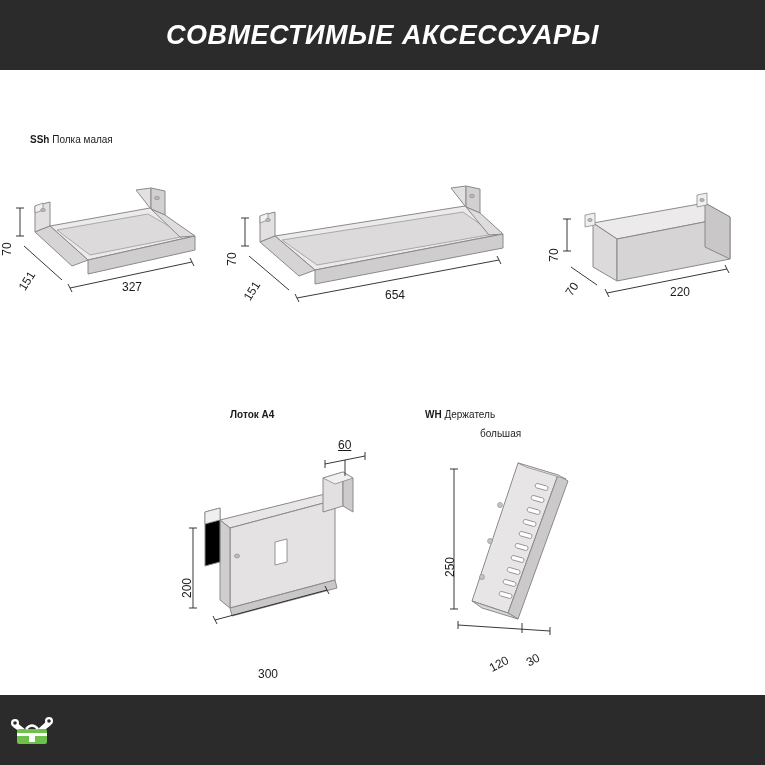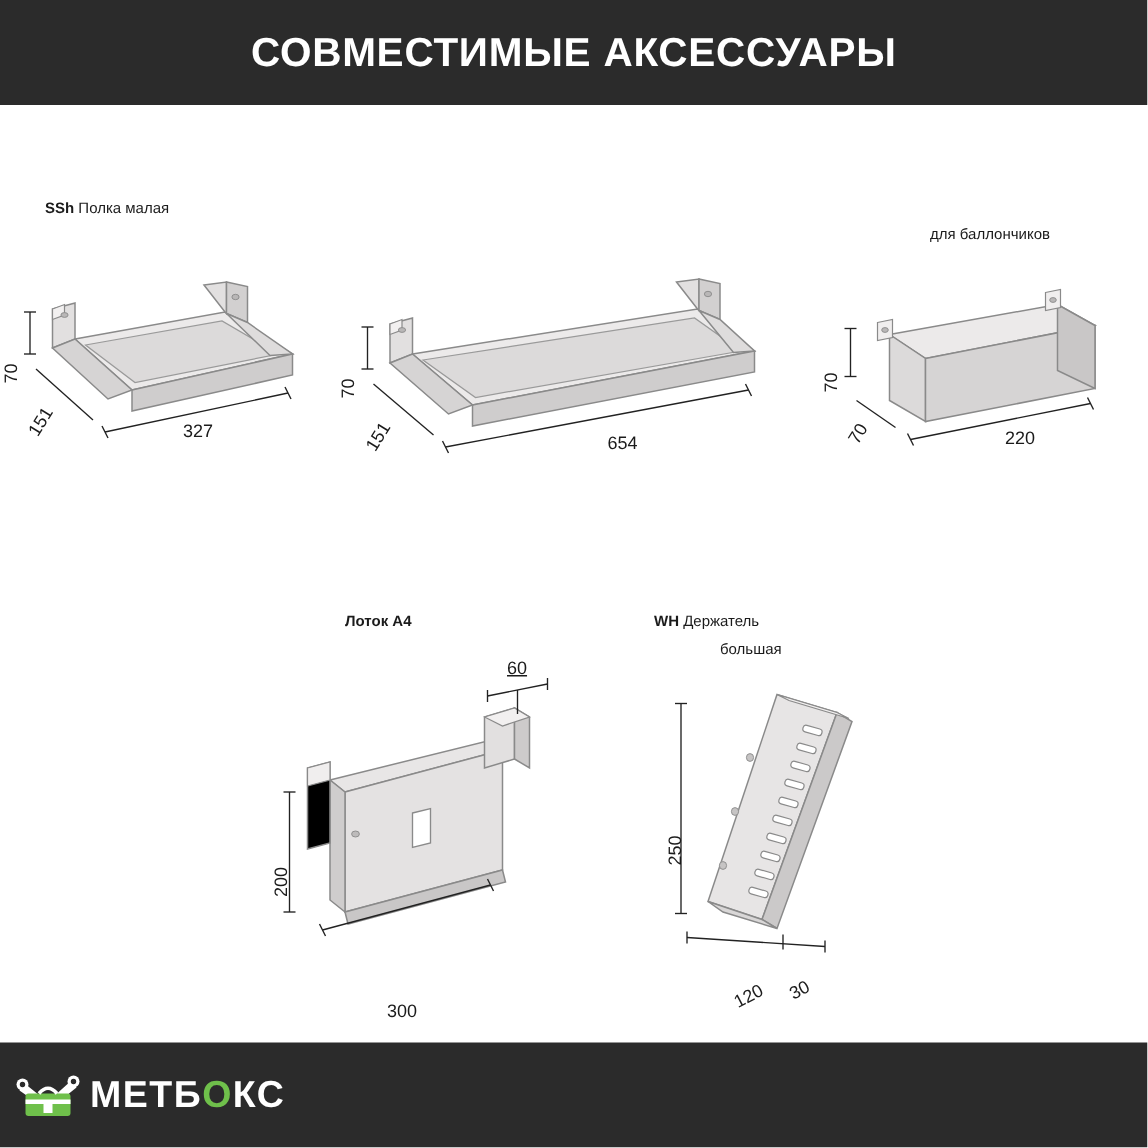--- a/index.html
+++ b/index.html
@@ -8,21 +8,21 @@
     width: 765px; height: 765px;
     background: #ffffff;
     font-family: "Liberation Sans", sans-serif;
     position: relative;
     overflow: hidden;
   }
   
   .header {
     position:absolute; left:0; top:0; width:765px; height:70px;
     background:#2b2b2b;
-    display:flex; align-items:center; justify-content:center;
+    display:flex; align-items:center; justify-content:center;font-style:italic;
   }
   .header .title {
     color:#ffffff;
     font-size:27px;
     font-weight:bold;
     letter-spacing:0.5px;
     text-transform:uppercase;
     text-align:center;
   }
   
@@ -140,25 +140,24 @@
       <line x1="6" y1="30" x2="14" y2="30" stroke="#222" stroke-width="0.9"></line>
       <line x1="6" y1="58" x2="14" y2="58" stroke="#222" stroke-width="0.9"></line>
       <line x1="14" y1="68" x2="54" y2="102" stroke="#222" stroke-width="0.9"></line>
       <line x1="62" y1="110" x2="264" y2="72" stroke="#222" stroke-width="0.9"></line>
       <line x1="60" y1="106" x2="64" y2="114" stroke="#222" stroke-width="0.9"></line>
       <line x1="262" y1="68" x2="266" y2="76" stroke="#222" stroke-width="0.9"></line>
     </svg>
 
     <div class="dim rot" style="left:-8px; top:182px; width:30px; text-align:center;">70</div>
     <div class="dim diag-l" style="left:10px; top:214px; width:34px; text-align:center;">151</div>
-    <div class="dim" style="left:160px; top:218px; width:40px; text-align:right;">654</div>
+    <div class="dim" style="left:160px; top:218px; width:40px; text-align:left;">654</div>
   </div>
 
   <div class="item" style="left:545px; top:0px; width:220px; height:260px;">
-    <div class="caption center" style="left:20px; top:77px; width:190px;">для баллончиков</div>
 
     <svg width="200" height="140" style="position:absolute; left:10px; top:125px;">
 
       <polygon points="38,28 150,8 175,22 62,44" fill="#eceaea" stroke="#8a8a8a" stroke-width="1"></polygon>
 
       <polygon points="38,28 62,44 62,86 38,72" fill="#dcdada" stroke="#8a8a8a" stroke-width="1"></polygon>
       <polygon points="62,44 175,22 175,64 62,86" fill="#d6d4d4" stroke="#8a8a8a" stroke-width="1"></polygon>
       <polygon points="150,8 175,22 175,64 150,52" fill="#c9c7c7" stroke="#8a8a8a" stroke-width="1"></polygon>
 
       <polygon points="30,20 40,18 40,30 30,32" fill="#f0eeee" stroke="#8a8a8a" stroke-width="0.8"></polygon>
@@ -220,21 +219,21 @@
       <line x1="38" y1="166" x2="42" y2="174" stroke="#222" stroke-width="0.9"></line>
       <line x1="150" y1="136" x2="154" y2="144" stroke="#222" stroke-width="0.9"></line>
     </svg>
 
     <div class="dim" style="left:168px; top:43px; width:30px; text-align:left;text-decoration:underline;">60</div>
     <div class="dim rot" style="left:0px; top:186px; width:34px; text-align:center;">200</div>
     <div class="dim" style="left:78px; top:272px; width:40px; text-align:center;">300</div>
   </div>
 
   <div class="item" style="left:420px; top:325px; width:230px; height:280px;">
-    <div class="caption" style="left:5px; top:10px;margin-left:11px;">
+    <div class="caption" style="left:5px; top:10px;">
       <span class="code">WH</span>
       <span>Держатель</span>
     </div>
     <div class="caption" style="left:60px; top:29px;">большая</div>
 
     <svg width="200" height="200" style="position:absolute; left:20px; top:58px;">
 
       <polygon points="78,10 118,22 68,160 32,148" fill="#e7e5e5" stroke="#8a8a8a" stroke-width="1"></polygon>
 
       <polygon points="118,22 128,28 78,166 68,160" fill="#cbc9c9" stroke="#8a8a8a" stroke-width="1"></polygon>
@@ -289,15 +288,14 @@
         <circle cx="39" cy="11" r="4" fill="#ffffff"></circle>
         <circle cx="39" cy="11" r="1.8" fill="#2b2b2b"></circle>
 
         <rect x="7" y="19" width="30" height="15" rx="2" fill="#6fc04b"></rect>
         <rect x="7" y="23" width="30" height="3" fill="#ffffff"></rect>
 
         <path d="M16 19 q6 -7 12 0" fill="none" stroke="#ffffff" stroke-width="2.4"></path>
         <rect x="19" y="26" width="6" height="6" fill="#ffffff"></rect>
       </svg>
     </div>
-    <div class="logo-text"><span>МЕТБ</span><span class="accent">О</span><span>КС</span></div>
   </div>
 </div>
 
 </body></html>

